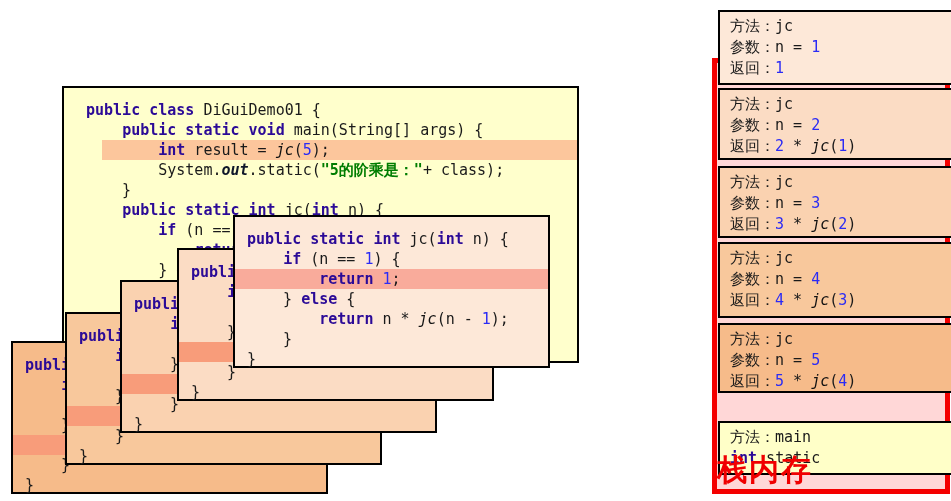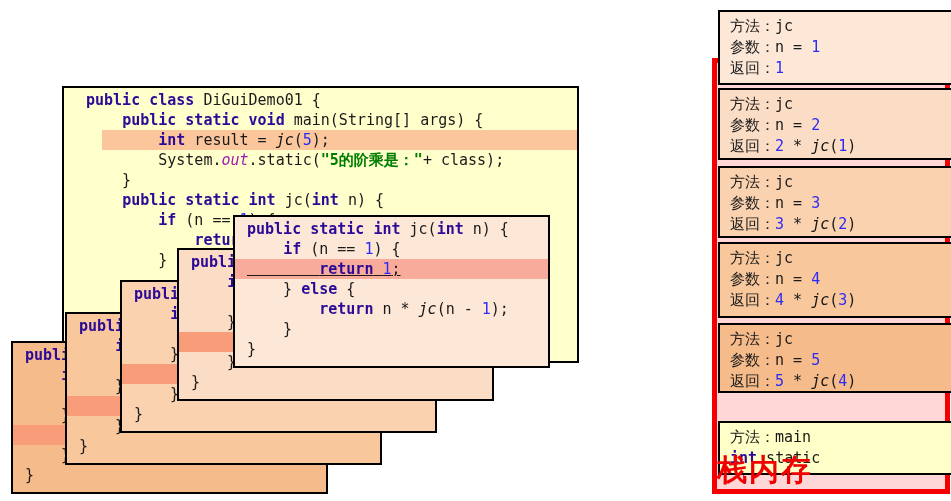--- a/index.html
+++ b/index.html
@@ -5,40 +5,40 @@
   html,body{margin:0;padding:0;}
   body{
     width:951px;height:501px;position:relative;background:#ffffff;overflow:hidden;
     font-family:"DejaVu Sans Mono","Liberation Mono",monospace;
   }
   
   .code-window{
     position:absolute;border:2px solid #000;box-sizing:border-box;
     font-size:15px;
   }
-  .code-body{padding-top:2px;}
+  .code-body{padding-top:12px;}
   .code-line{white-space:pre;line-height:20px;height:20px;color:#1a1a1a;}
   .main-window{left:62px;top:86px;width:517px;height:277px;z-index:1;}
   .main-window .code-line{padding-left:22px;}
   .jc-window{width:317px;height:153px;}
   .jc-window .code-line{padding-left:12px;}
   #jc5{left:11px; top:341px;z-index:2;}
   #jc4{left:65px; top:312px;z-index:3;}
   #jc3{left:120px;top:280px;z-index:4;}
   #jc2{left:177px;top:248px;z-index:5;}
   #jc1{left:233px;top:215px;z-index:6;}
   .main-window .code-line.hl{background:linear-gradient(to right,rgba(0,0,0,0) 38px,#fcc69c 38px);}
-  .front .code-line.hl{background:#f9ab9b;text-decoration:underline;}
+  .front .code-line.hl{background:#f9ab9b;}
   .back  .code-line.hl{background:#f89c7a;}
   
   .tk-kw {color:#2b0a97;font-weight:bold;}
   .tk-pl {color:#1a1a1a;}
   .tk-num{color:#2b2bf5;}
   .tk-it {color:#111111;font-style:italic;}
-  .tk-out{color:#a21caf;font-weight:normal;font-style:italic;}
+  .tk-out{color:#0f172a;font-weight:bold;font-style:italic;}
   .tk-str{color:#007d00;font-weight:bold;}
   
   #stack-container{
     position:absolute;left:712px;top:58px;width:238px;height:436px;
     border:5px solid #f40000;background:#ffd7d7;box-sizing:border-box;z-index:1;
   }
   .stack-frame{
     position:absolute;left:718px;width:272px;border:2px solid #000;
     box-sizing:border-box;font-size:15px;z-index:3;
   }

